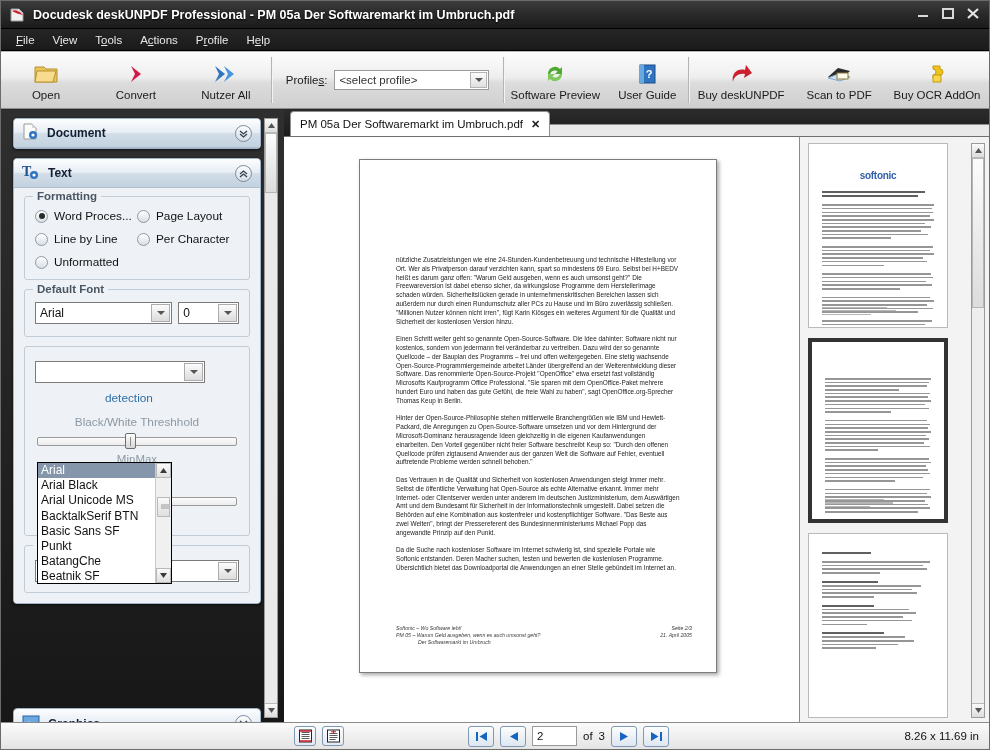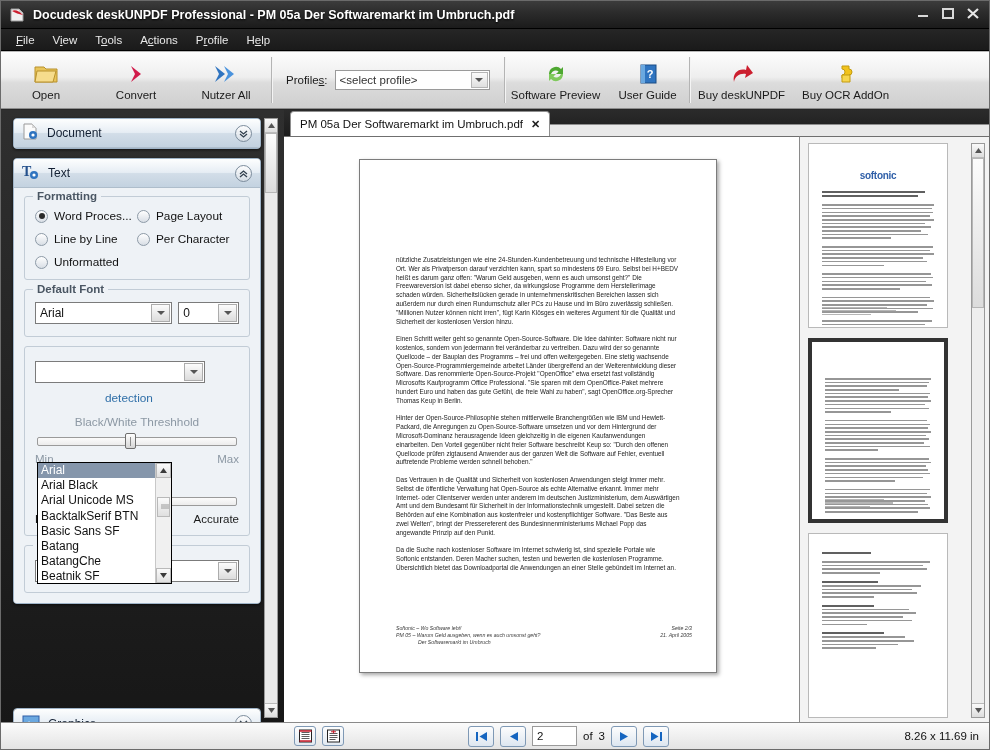--- a/index.html
+++ b/index.html
@@ -88,21 +88,21 @@
   .section {
     width:248px; border:1px solid #9fb4c8; border-radius:4px;
     background:#f2f5f8; margin-bottom:9px; overflow:hidden;
     box-shadow:0 1px 3px rgba(0,0,0,.6);
   }
   .sec-head {
     height:29px; display:flex; align-items:center; gap:8px; padding:0 8px;
     background:linear-gradient(#fdfefe 0%, #e6edf4 48%, #d2dde8 52%, #c3d2e0 100%);
     border-bottom:1px solid #aebdcb;
   }
-  .sec-head .title { font-weight:normal; font-size:12px; color:#132033; flex:1; }
+  .sec-head .title { font-weight:bold; font-size:12px; color:#132033; flex:1; }
   .chev {
     width:17px; height:17px; border-radius:50%;
     border:1px solid #7b8b9b; background:linear-gradient(#fdfdfd,#d5dde6);
     display:flex; align-items:center; justify-content:center;
   }
   .sec-body { padding:8px 10px 10px 10px; background:#eef2f6; }
 
   .group {
     border:1px solid #c2ccd6; border-radius:3px; margin-bottom:9px;
     padding:12px 10px 10px 10px; position:relative; background:#eef2f6;
@@ -164,21 +164,21 @@
   .slider { position:relative; height:16px; margin:0 2px; }
   .strack {
     position:absolute; left:0; right:0; top:4px; height:9px;
     background:linear-gradient(#fbfbfb,#ececec); border:1px solid #9a9a9a; border-radius:2px;
   }
   .sthumb {
     position:absolute; top:0; width:11px; height:16px;
     background:linear-gradient(#fefefe,#d6d6d6); border:1px solid #6e6e6e; border-radius:2px;
   }
   .sthumb:after{ content:""; position:absolute; left:4px; top:3px; width:1px; height:9px; background:#8c8c8c; }
-  .sends { display:flex; justify-content:space-between; font-size:11.5px; margin-top:4px; }
+  .sends { display:flex; justify-content:center; font-size:11.5px; margin-top:4px; }
   .sends .muted { color:#8c98a4; }
   .sends .dark { color:#1a1a1a; }
 
   .langcombo { height:22px; width:100%; }
 
   .panel-scroll {
     position:absolute; right:6px; top:8px; width:14px; bottom:4px;
     background:#eaeaea; border:1px solid #9a9a9a;
   }
   .ps-btn { height:14px; background:linear-gradient(#fafafa,#ddd); border-bottom:1px solid #bbb;
@@ -385,20 +385,30 @@
 
     <div class="tsep"></div>
 
     <div class="tbtn" style="width:104px;">
       <span class="ico">
         <svg width="28" height="24" viewBox="0 0 28 24">
           <path d="M6 20c-2-9 5-14 12-12l1-5 6 8-8 5 1-4c-6-1-11 2-12 8z" fill="#cc1f2f"></path>
         </svg>
       </span>
       <span class="lbl">Buy deskUNPDF</span>
+    </div>
+    <div class="tbtn" style="width:92px;">
+      <span class="ico">
+        <svg width="30" height="24" viewBox="0 0 30 24">
+          <path d="M4 15l10-9 12 3-10 9z" fill="#2b2b2b"></path>
+          <path d="M4 16l12 3 10-4-12-3z" fill="#cfe3f5" stroke="#7fa7cb"></path>
+          <rect x="13" y="11" width="11" height="6" fill="#fdfbe8" stroke="#8a7a3a"></rect>
+        </svg>
+      </span>
+      <span class="lbl">Scan to PDF</span>
     </div>
     <div class="tbtn" style="width:104px;">
       <span class="ico">
         <svg width="26" height="24" viewBox="0 0 26 24">
           <path d="M9 4h7v3a3 3 0 1 1 0 6v3h-7v-3a3 3 0 1 0 0-6z" fill="#f2c31c" stroke="#c39b10"></path>
           <path d="M9 13h8v7H9z" fill="#f7d64e" stroke="#c39b10"></path>
         </svg>
       </span>
       <span class="lbl">Buy OCR AddOn</span>
     </div>
@@ -569,21 +579,21 @@
         </div>
       </div>
 
       <div class="dropdown">
         <ul class="dd-list">
           <li class="sel">Arial</li>
           <li>Arial Black</li>
           <li>Arial Unicode MS</li>
           <li>BacktalkSerif BTN</li>
           <li>Basic Sans SF</li>
-          <li>Batang</li>
+          <li>Punkt</li>
           <li>BatangChe</li>
           <li>Beatnik SF</li>
         </ul>
         <div class="dd-scroll">
           <div class="dd-arrow top">
             <svg width="7" height="5">
                 <path d="M3.5 0L7 5H0z" fill="#3a3a3a"></path>
               </svg>
           </div>
           <div class="dd-thumb">

